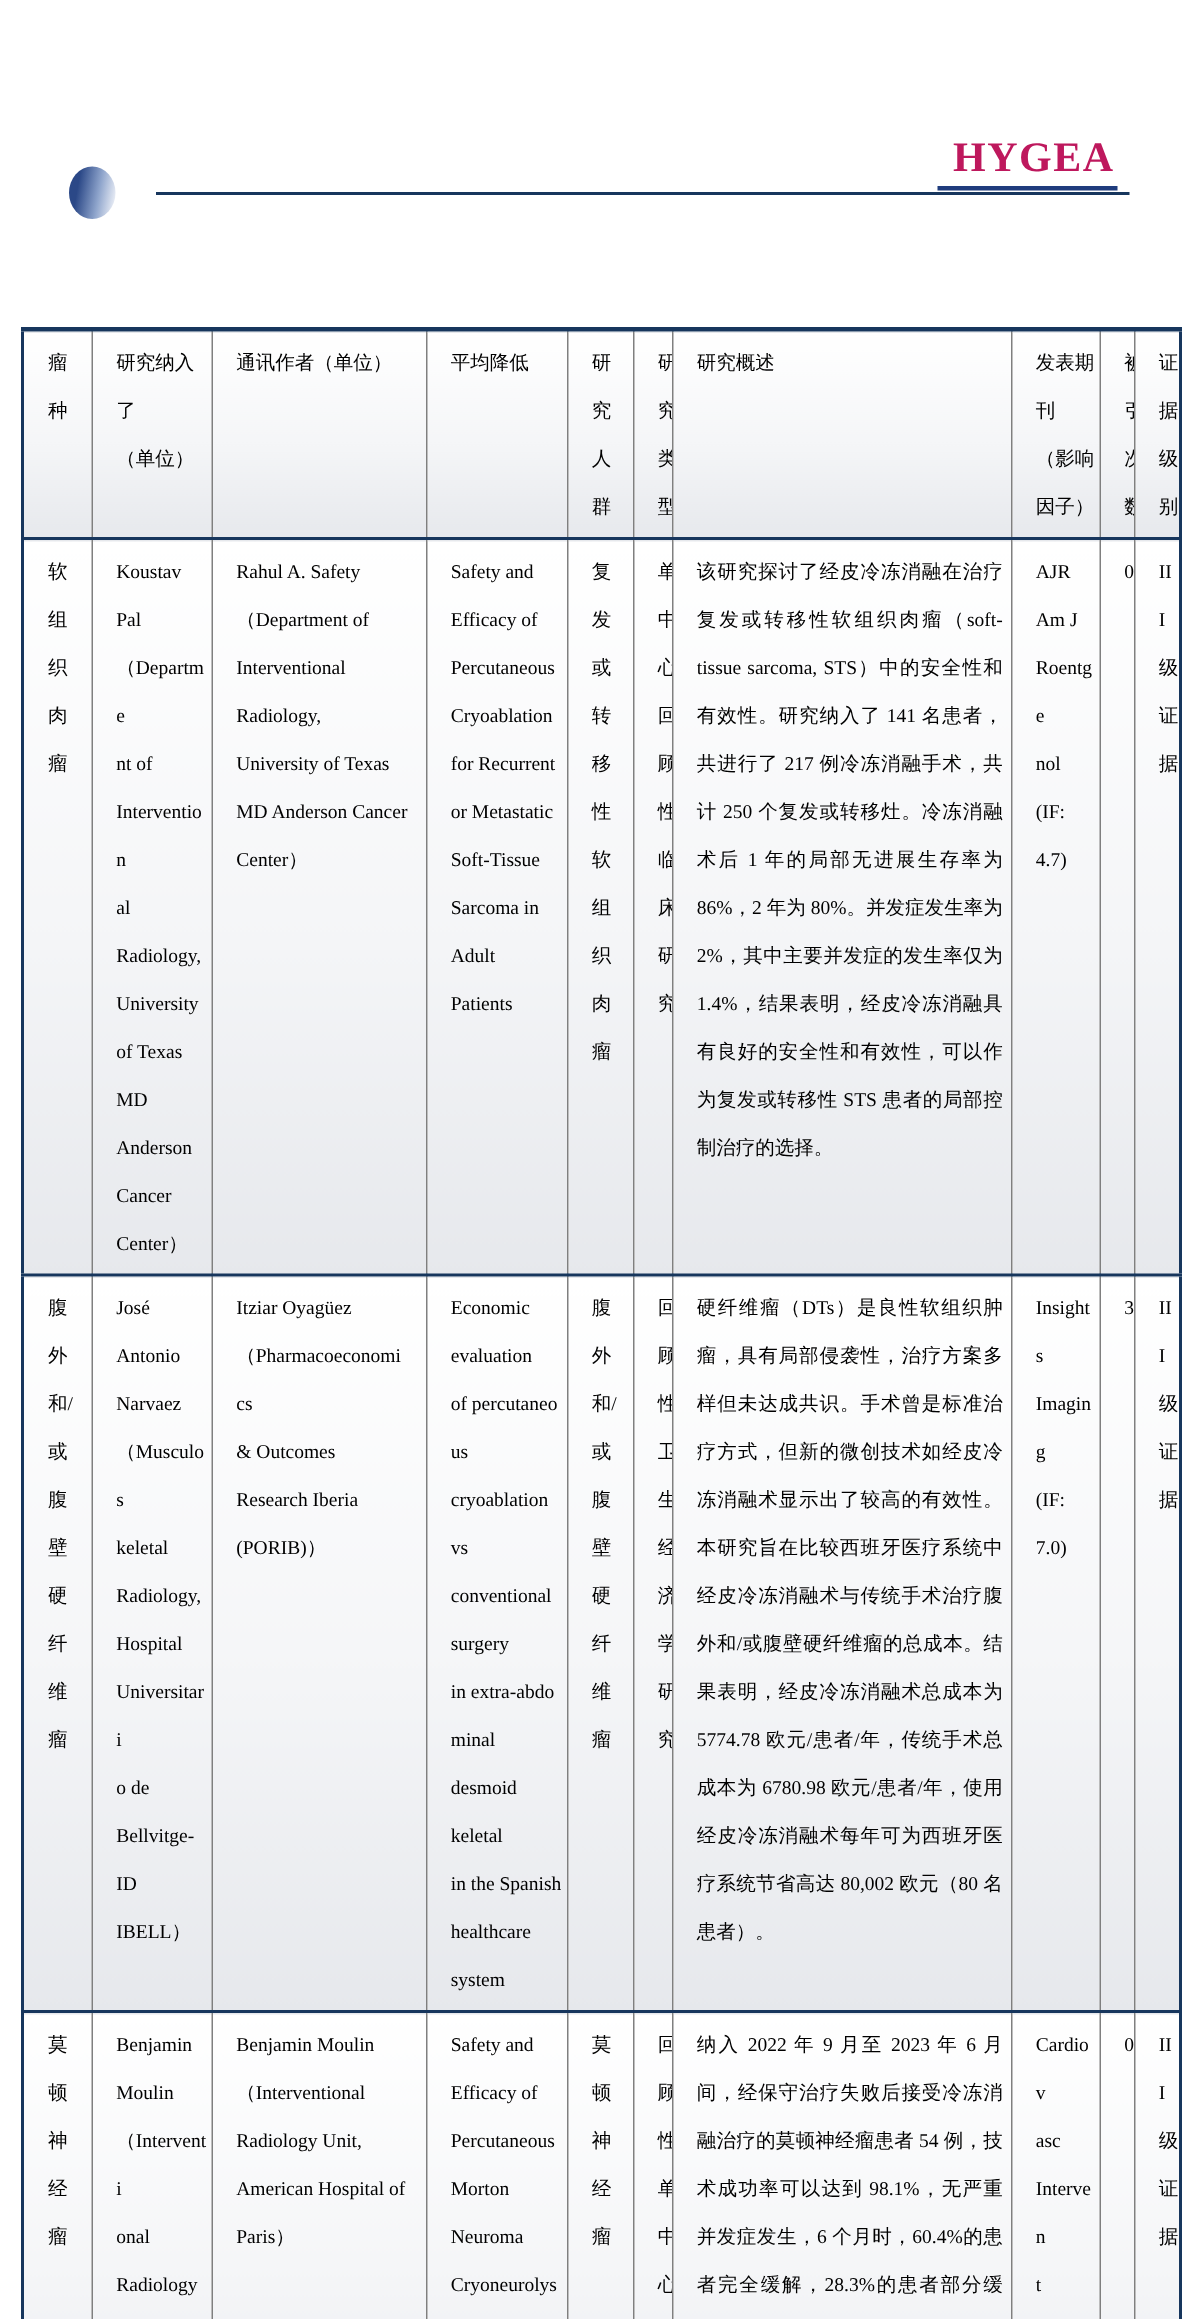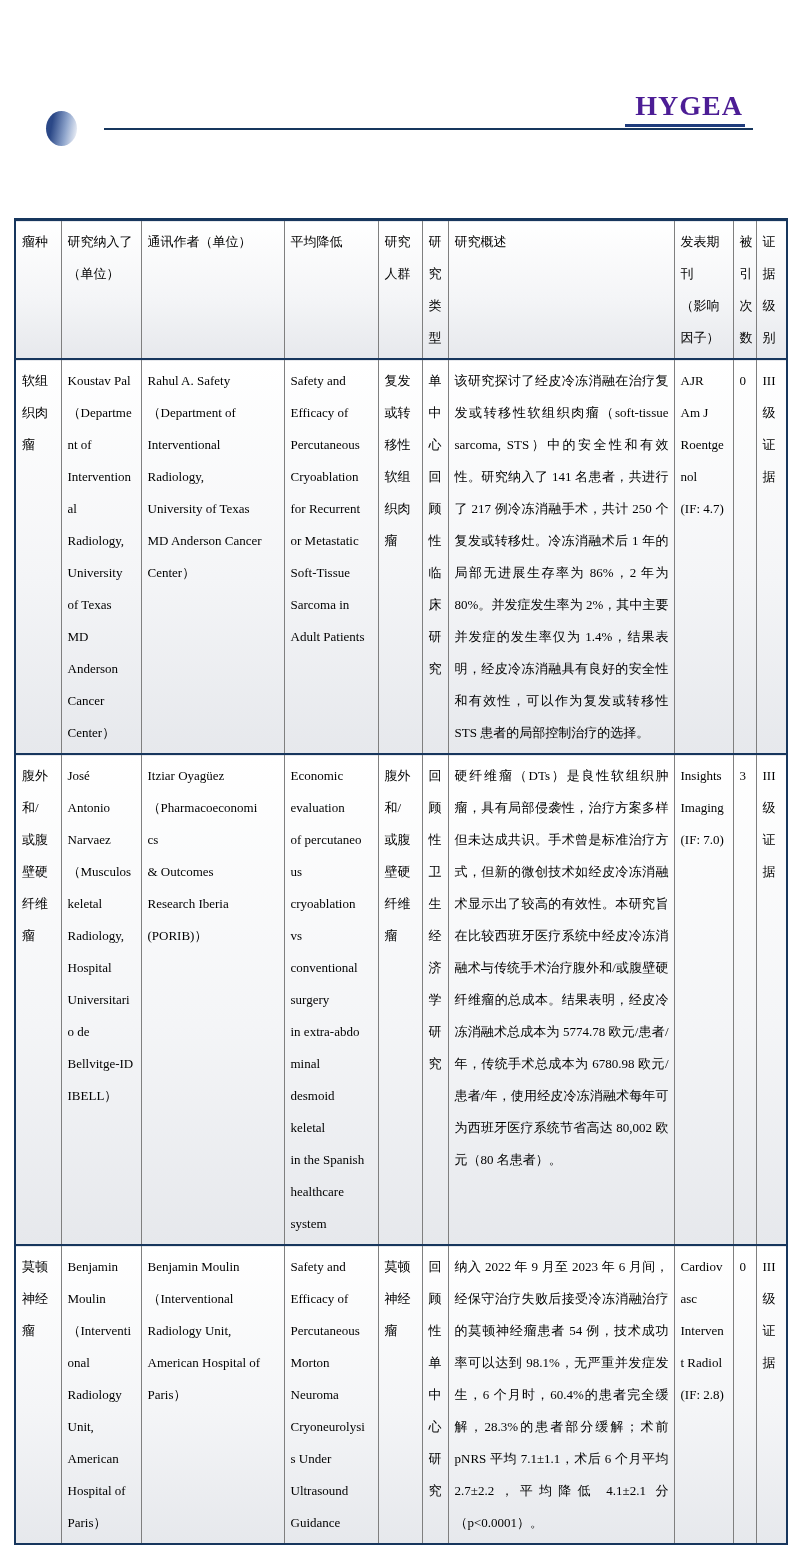--- a/index.html
+++ b/index.html
@@ -22,21 +22,21 @@
   .header-rule {
     position: absolute; left: 104px; top: 128px;
     width: 649px; height: 2px;
     background: #17365D;
   }
   .brand {
     position: absolute; right: 55px; top: 90px;
     font-weight: bold;
     font-size: 28px;
     letter-spacing: 1px;
-    color: #4c1d95;
+    color: #be185d;
     border-bottom: 3px solid #1f3c7d;
     padding: 0 2px 2px 10px;
   }
 
   
   .tbl-wrap {
     position: absolute; left: 14px; top: 218px;
     width: 772px;
   }
   table {
@@ -50,21 +50,21 @@
     border-top: 2px solid #17365D;
     background: linear-gradient(180deg, #ffffff 0%, #f4f5f7 55%, #e6e8ec 100%);
   }
   th, td {
     border-left: 1px solid #7f7f7f;
     vertical-align: top;
     text-align: left;
     font-weight: normal;
     font-size: 13px;
     line-height: 32px;
-    padding: 5px 3px 4px 6px;
+    padding: 5px 3px 4px 16px;
     white-space: pre-line;
     overflow-wrap: break-word;
     overflow: hidden;
   }
   th:first-child, td:first-child { border-left: none; }
   td.summary { text-align: justify; padding-right: 5px; margin-top: 24px; }
 
   col.c-tumor    { width: 46px; }
   col.c-first    { width: 80px; }
   col.c-corr     { width: 143px; }

